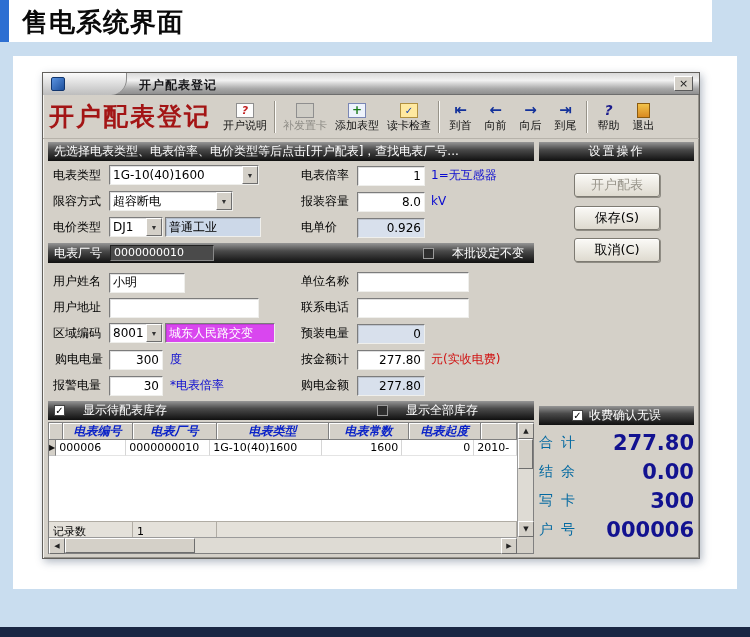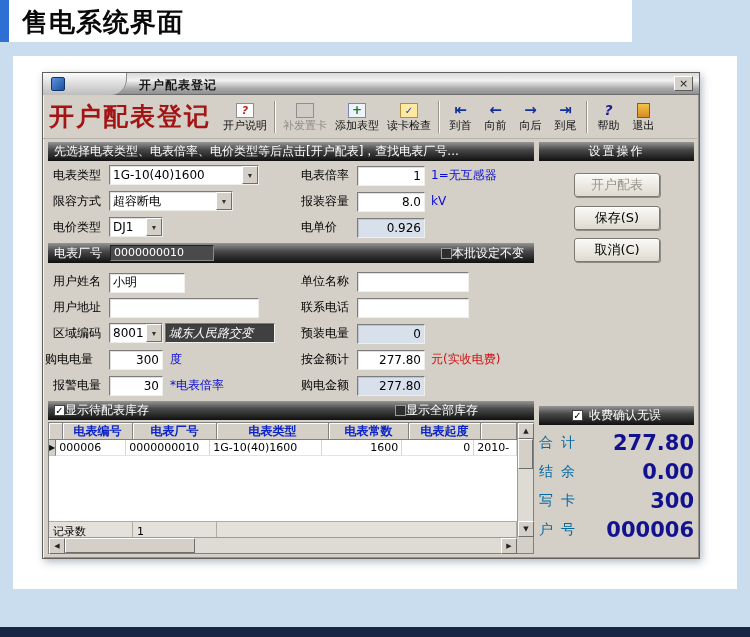--- a/index.html
+++ b/index.html
@@ -1,18 +1,18 @@
 <!DOCTYPE html>
 <html><head>
 <meta charset="utf-8">
 <style>
   *{margin:0;padding:0;box-sizing:border-box;}
   body{width:750px;height:637px;font-family:"DejaVu Sans","Liberation Sans",sans-serif;}
   .stage{position:relative;width:750px;height:637px;background:#c9ddef;overflow:hidden;}
-  .page-header{position:absolute;left:0;top:0;width:632px;height:42px;background:#ffffff;}
+  .page-header{position:absolute;left:0;top:0;width:712px;height:42px;background:#ffffff;}
   .accent-bar{position:absolute;left:0;top:0;width:9px;height:42px;background:#2d6fd2;}
   .page-title{position:absolute;left:22px;top:5px;font-size:26px;font-weight:bold;color:#0a0a0a;letter-spacing:1px;}
   .card{position:absolute;left:13px;top:56px;width:724px;height:533px;background:#ffffff;}
   .bottom-bar{position:absolute;left:0;top:627px;width:750px;height:10px;background:#1a2744;}
 
   .window{position:absolute;left:42px;top:72px;width:658px;height:487px;background:#d4d0c8;border:1px solid #62605c;
     box-shadow:inset 1px 1px 0 #f4f3ef, inset -1px -1px 0 #96938c, 2px 3px 8px rgba(40,60,90,.35);}
 
   
   .titlebar{position:absolute;left:0;top:0;width:656px;height:22px;
@@ -56,42 +56,42 @@
   .ctrl{position:absolute;height:20px;}
   input.tb{width:100%;height:100%;border:1px solid;border-color:#7c7c7c #efefec #efefec #7c7c7c;background:#fff;
     font-family:"DejaVu Sans","Liberation Sans",sans-serif;font-size:12px;padding:0 3px;
     box-shadow:inset 1px 1px 0 rgba(0,0,0,.12);}
   input.num{text-align:right;}
   input.ro{background:#d8e0ec;}
   .fieldbox{position:absolute;height:20px;border:1px solid;border-color:#7c7c7c #efefec #efefec #7c7c7c;
     font-size:12px;line-height:18px;padding:0 3px;box-shadow:inset 1px 1px 0 rgba(0,0,0,.12);
     white-space:nowrap;overflow:hidden;}
   .fieldbox.light{background:#ccd8e8;color:#000;}
-  .fieldbox.sel{background:#404040;color:#fff;font-style:italic;}
+  .fieldbox.sel{background:#d946ef;color:#fff;}
   .combo{position:absolute;height:20px;background:#fff;border:1px solid;border-color:#7c7c7c #efefec #efefec #7c7c7c;
     box-shadow:inset 1px 1px 0 rgba(0,0,0,.12);display:flex;}
   .combo input{flex:1;min-width:0;border:0;height:100%;background:transparent;
     font-family:"DejaVu Sans","Liberation Sans",sans-serif;font-size:12px;padding:0 3px;}
   .dd{width:16px;height:100%;background:#d4d0c8;border:1px solid;border-color:#ffffff #6e6e6e #6e6e6e #ffffff;
     font-size:7px;color:#333;display:flex;align-items:center;justify-content:center;cursor:pointer;padding:0;}
   .hint-blue{position:absolute;font-size:12px;line-height:20px;color:#0a0ad0;white-space:nowrap;}
   .hint-red{position:absolute;font-size:12px;line-height:20px;color:#d01010;white-space:nowrap;}
 
   .section-bar{position:absolute;left:5px;width:486px;display:flex;align-items:center;font-size:12px;color:#fff;}
   .factory-val{width:104px;height:16px;margin-left:8px;background:#4a4a4a;border:1px solid;border-color:#222 #888 #888 #222;
     color:#fff;font-size:11px;line-height:13px;padding:0 3px;}
-  .cb-group{display:flex;align-items:center;gap:0;}
+  .cb-group{display:flex;align-items:center;gap:18px;}
   .cb-dark{width:11px;height:11px;background:#2e2e2e;border:1px solid #9a9a9a;}
   .cb-light{width:11px;height:11px;background:#fff;border:1px solid #444;font-size:10px;line-height:10px;
     text-align:center;color:#000;font-weight:bold;}
 
   
   .grid{position:absolute;left:5px;top:349px;width:486px;height:132px;background:#fff;border:1px solid #808080;}
   .g-main{position:absolute;left:0;top:0;width:468px;height:114px;display:flex;flex-direction:column;overflow:hidden;}
-  .g-head{display:flex;height:17px;flex:0 0 17px;}
+  .g-head{display:flex;height:17px;flex:0 0 17px;font-style:italic;}
   .hc{background:#d4d0c8;border-right:1px solid #808080;border-bottom:1px solid #808080;box-shadow:inset 1px 1px 0 #fff;
     font-size:12px;font-weight:bold;color:#0b23c8;display:flex;align-items:center;justify-content:center;white-space:nowrap;overflow:hidden;}
   .g-row{display:flex;height:16px;flex:0 0 16px;}
   .sel-cell{background:#d4d0c8;border-right:1px solid #808080;border-bottom:1px solid #c0c0c0;display:flex;
     align-items:center;justify-content:center;font-size:8px;color:#111;}
   .dc{border-right:1px solid #d6d6d6;border-bottom:1px solid #e4e4e4;font-size:11px;color:#000;display:flex;
     align-items:center;padding:0 3px;white-space:nowrap;overflow:hidden;}
   .dc.r{justify-content:flex-end;}
   .g-fill{flex:1;background:#fff;}
   .g-foot{display:flex;height:16px;flex:0 0 16px;}
@@ -233,20 +233,21 @@
     </div>
     <span class="hint-blue" style="left:388px;top:118px">kV</span>
 
     <span class="lbl" style="left:10px;top:144px">电价类型</span>
     <div class="combo" style="left:66px;top:144px;width:54px">
       <input value="DJ1" style="">
       <button class="dd">
           <span>▼</span>
         </button>
     </div>
+    <div class="fieldbox light" style="left:122px;top:144px;width:96px">普通工业</div>
     <span class="lbl" style="left:258px;top:144px">电单价</span>
     <div class="ctrl" style="left:314px;top:144px;width:68px">
       <input class="tb num ro" readonly="" value="0.926" style="">
     </div>
 
     <div class="section-bar bar-dark" style="top:170px;height:20px">
       <span style="margin-left:6px">电表厂号</span>
       <span class="factory-val">0000000010</span>
       <span class="cb-group" style="margin-left:auto;margin-right:10px">
         <span class="cb-dark"></span>
@@ -278,21 +279,21 @@
       <button class="dd">
           <span>▼</span>
         </button>
     </div>
     <div class="fieldbox sel" style="left:122px;top:250px;width:110px">城东人民路交变</div>
     <span class="lbl" style="left:258px;top:250px">预装电量</span>
     <div class="ctrl" style="left:314px;top:250px;width:68px">
       <input class="tb num ro" readonly="" value="0" style="">
     </div>
 
-    <span class="lbl" style="left:2px;top:276px">购电电量</span>
+    <span class="lbl" style="left:12px;top:276px">购电电量</span>
     <div class="ctrl" style="left:66px;top:276px;width:54px">
       <input class="tb num" value="300" style="">
     </div>
     <span class="hint-blue" style="left:127px;top:276px">度</span>
     <span class="lbl" style="left:258px;top:276px">按金额计</span>
     <div class="ctrl" style="left:314px;top:276px;width:68px">
       <input class="tb num" value="277.80" style="">
     </div>
     <span class="hint-red" style="left:388px;top:276px">元(实收电费)</span>
 

